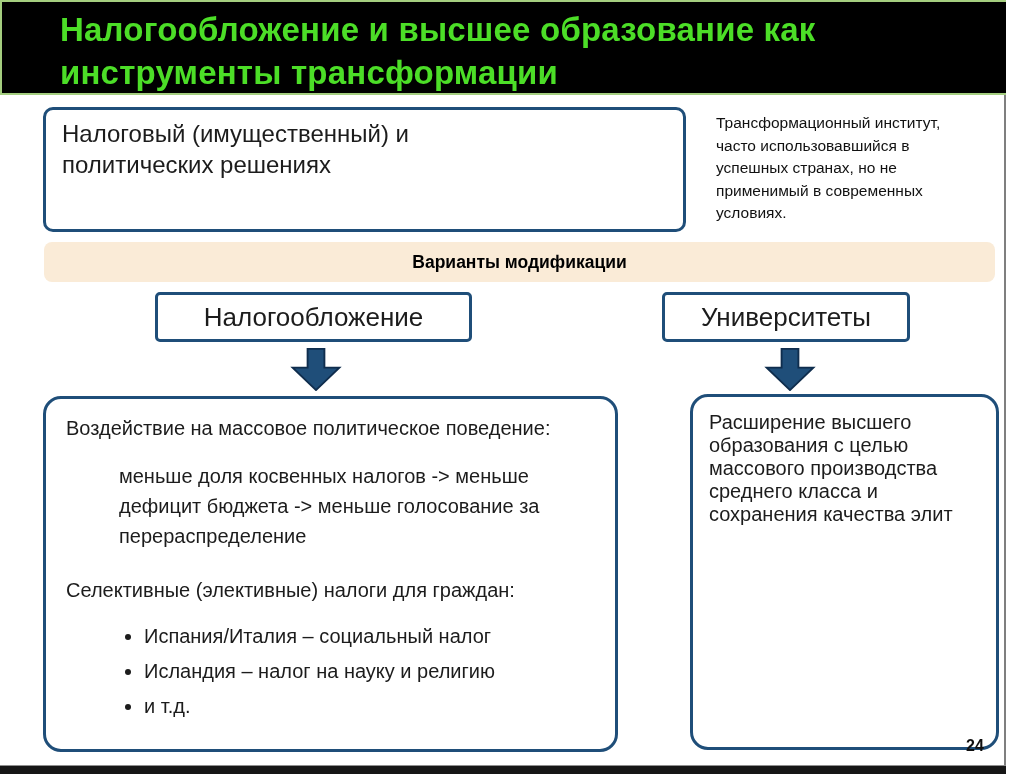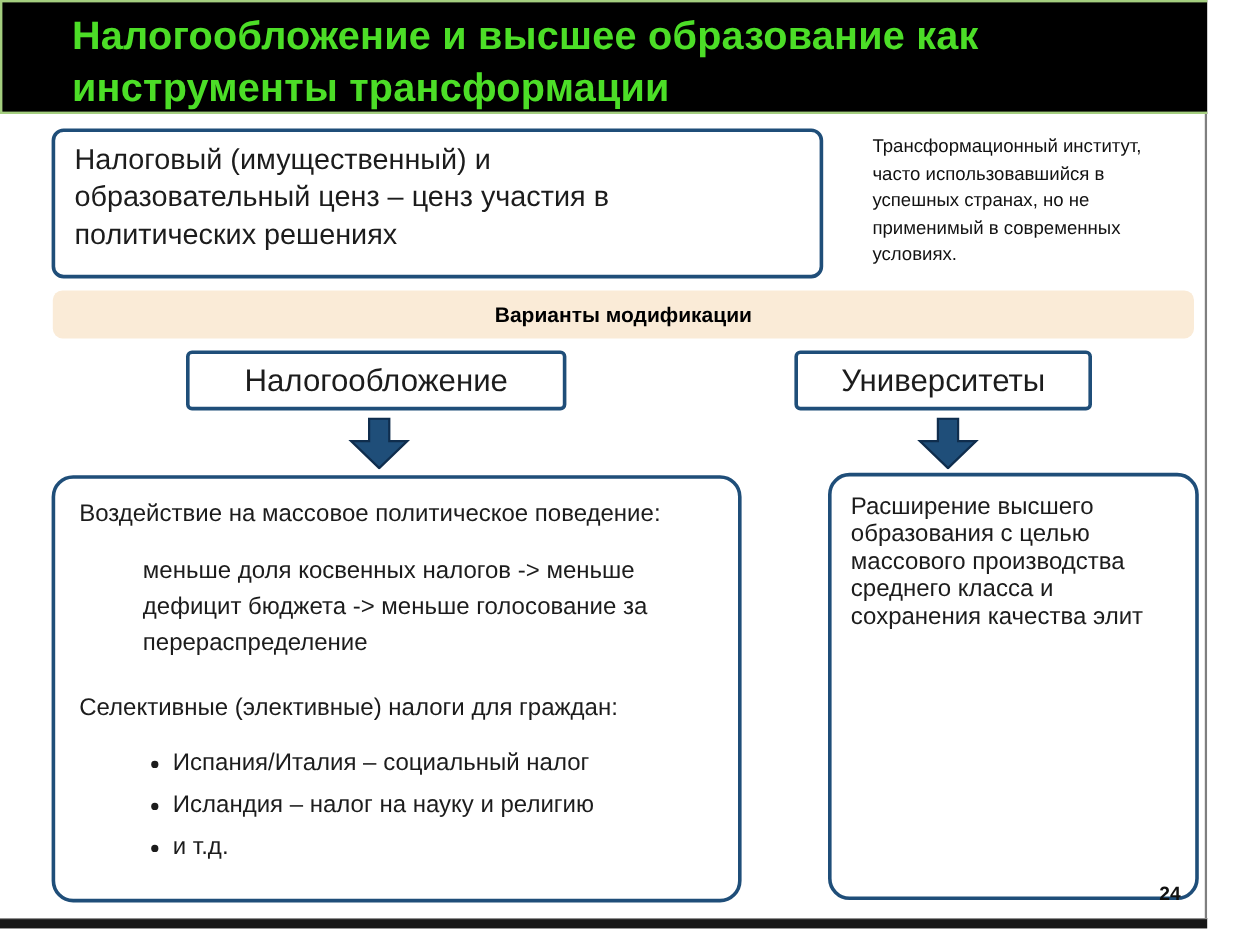--- a/index.html
+++ b/index.html
@@ -45,21 +45,20 @@
     font-size: 24px;
     line-height: 31px;
   }
   .side-note {
     position: absolute;
     left: 716px; top: 112px;
     width: 242px;
     font-size: 15.5px;
     line-height: 22.5px;
     color: #111111;
-    margin-left: 11px;
   }
 
   
   .band {
     position: absolute;
     left: 44px; top: 242px;
     width: 951px; height: 40px;
     background: #faebd7;
     border-radius: 8px;
     display: flex;
@@ -156,21 +155,20 @@
 
   <div class="header-bar">
     <div class="header-title">
       <div>Налогообложение и высшее образование как</div>
       <div>инструменты трансформации</div>
     </div>
   </div>
 
   <div class="intro-box">
     <div>Налоговый (имущественный) и</div>
-    <div>образовательный ценз – ценз участия в</div>
     <div>политических решениях</div>
   </div>
   <div class="side-note">Трансформационный институт, часто использовавшийся в успешных странах, но не применимый в современных условиях.</div>
 
   <div class="band">
     <span>Варианты модификации</span>
   </div>
 
   <div class="branch-box tax">
     <span>Налогообложение</span>

